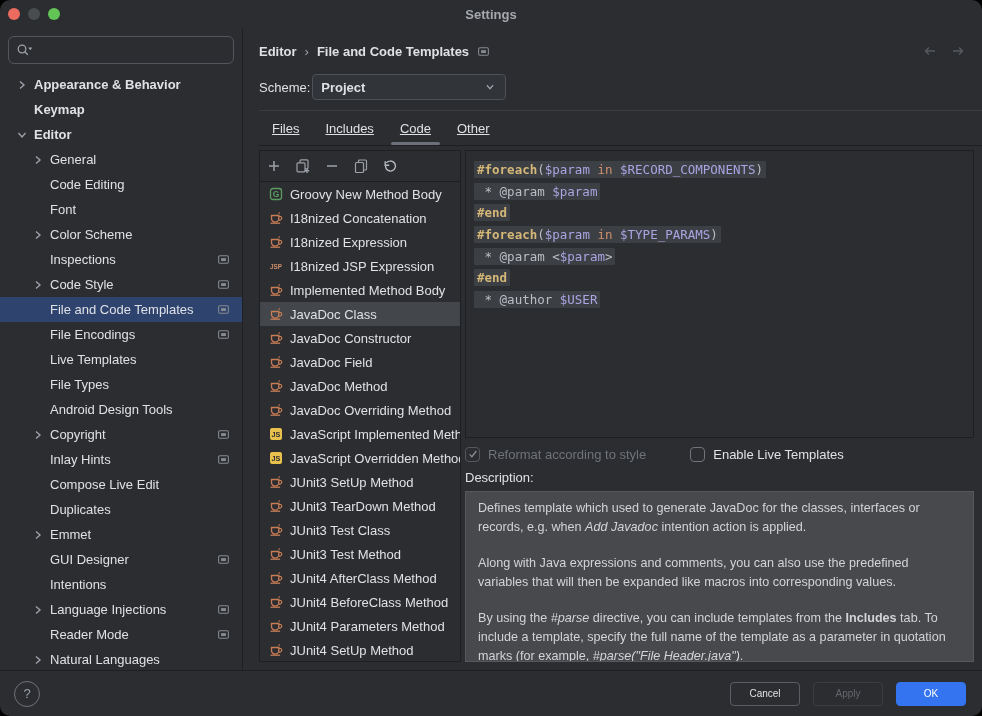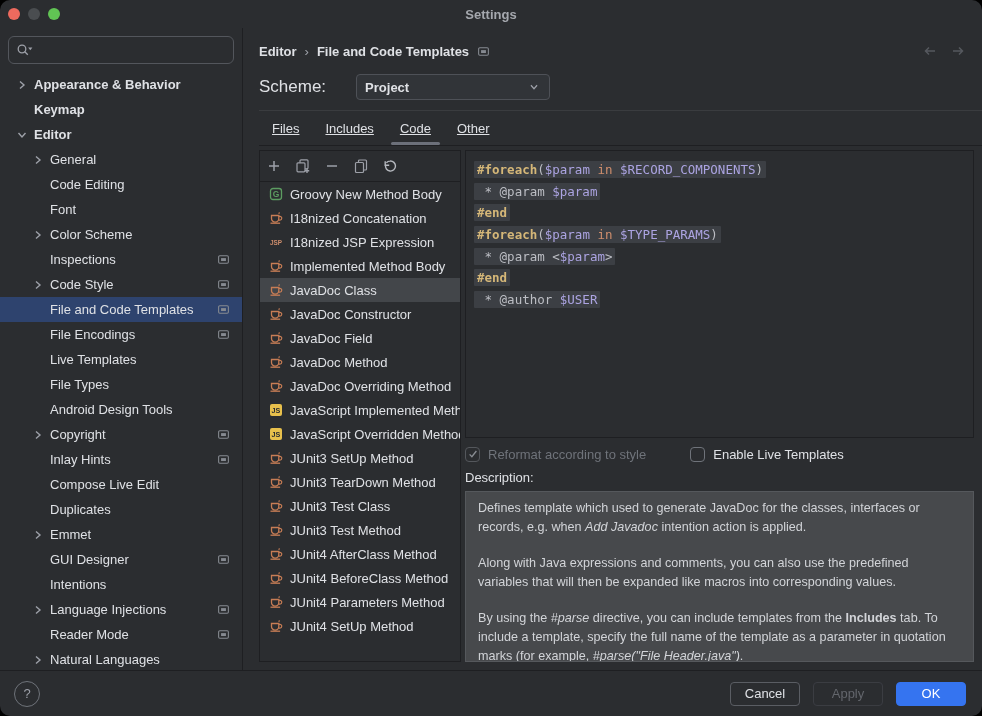--- a/index.html
+++ b/index.html
@@ -29,21 +29,21 @@
   .tree-row.selected{background:#2E436E;}
   
   .main{flex:1;display:flex;flex-direction:column;min-width:0;padding-left:16px;}
   .crumbs-row{margin-top:10px;height:26px;display:flex;align-items:center;}
   .crumbs{display:flex;align-items:center;gap:8px;}
   .crumb{font-size:13px;font-weight:bold;color:#DFE1E5;}
   .crumb-sep{color:#9DA0A8;font-size:13px;}
   .nav-arrows{margin-left:auto;margin-right:16px;display:flex;gap:12px;}
   .nav-arrows svg{width:16px;height:16px;display:block;}
   .scheme-row{margin-top:10px;height:26px;display:flex;align-items:center;}
-  .scheme-label{font-size:17px;margin-right:30px;}
+  .scheme-label{font-size:13px;margin-right:2px;}
   .select{width:176px;height:24px;border:1px solid #4E5157;border-radius:4px;background:#313438;display:flex;align-items:center;padding:0 8px;font-size:13px;font-weight:bold;cursor:default;}
   .sel-chev{margin-left:auto;}
   .sel-chev svg{width:14px;height:14px;display:block;}
   .hsep{margin-top:10px;height:1px;background:#3A3C3F;margin-right:0;}
   .tabs{height:34px;display:flex;align-items:stretch;border-bottom:1px solid #1E1F22;padding-left:0;}
   .tab{position:relative;display:flex;align-items:center;padding:0 13px;font-size:13px;color:#DFE1E5;cursor:default;text-decoration:underline;}
   .tab.selected::after{content:"";position:absolute;left:4px;right:4px;bottom:0;height:3px;border-radius:2px;background:#6C707A;}
   .content{flex:1;display:flex;margin-top:4px;margin-bottom:8px;margin-right:8px;min-height:0;}
   
   .tpl-panel{width:200px;flex:0 0 200px;border:1px solid #1E1F22;display:flex;flex-direction:column;overflow:hidden;}
@@ -72,21 +72,21 @@
   .opt.disabled .cb{border-color:#54575C;}
   .cb svg{width:12px;height:12px;display:block;}
   .desc-label{margin-top:6px;font-size:13px;height:16px;}
   .desc-panel{margin-top:5px;flex:1;background:#47494C;border:1px solid #55585C;padding:7px 12px;overflow:hidden;
     font-size:12.6px;line-height:18.6px;color:#D2D4D8;}
   .desc-p{margin:0 0 18px 0;}
   
   .footer{height:45px;flex:0 0 45px;border-top:1px solid #1E1F22;display:flex;align-items:center;}
   .help{width:24px;height:24px;margin-left:14px;border:1px solid #6F737A;border-radius:50%;display:flex;align-items:center;justify-content:center;color:#9DA0A8;font-size:13px;cursor:default;}
   .footer-btns{margin-left:auto;margin-right:16px;display:flex;gap:13px;}
-  .btn{min-width:70px;height:24px;border-radius:4px;font-size:13px;display:flex;align-items:center;justify-content:center;
+  .btn{min-width:70px;height:24px;border-radius:4px;font-size:10px;display:flex;align-items:center;justify-content:center;
     font-family:"Liberation Sans",sans-serif;cursor:default;box-sizing:border-box;padding:8px 12px;}
   .btn.cancel{border:1px solid #5A5D63;color:#DFE1E5;background:transparent;}
   .btn.apply{border:1px solid #3B3D42;color:#63666C;background:transparent;}
   .btn.ok{background:#3574F0;border:1px solid #3574F0;color:#FFFFFF;}
 </style>
 </head>
 <body>
 
 <div class="window">
 
@@ -422,20 +422,31 @@
                     <path d="M10.8 6.4h1.1a1.85 1.85 0 0 1 0 3.7h-1.2" stroke="#C77D55" fill="none" stroke-width="1.2"></path>
                     <path d="M2.5 13.2h9.6" stroke="#C77D55" stroke-width="1.3"></path>
                     <path d="M10.6 3.6l1-1.1" stroke="#C77D55" stroke-width="1.2"></path>
                   </svg>
                 </span>
                 <span class="tpl-label">I18nized Concatenation</span>
               </div>
               <div class="tpl-row">
                 <span class="tpl-icon">
                   <svg viewBox="0 0 16 16">
+                    <path d="M3.5 5.5h7.3v3a3.65 3.65 0 0 1-7.3 0z" stroke="#C77D55" fill="none" stroke-width="1.3"></path>
+                    <path d="M10.8 6.4h1.1a1.85 1.85 0 0 1 0 3.7h-1.2" stroke="#C77D55" fill="none" stroke-width="1.2"></path>
+                    <path d="M2.5 13.2h9.6" stroke="#C77D55" stroke-width="1.3"></path>
+                    <path d="M10.6 3.6l1-1.1" stroke="#C77D55" stroke-width="1.2"></path>
+                  </svg>
+                </span>
+                <span class="tpl-label">I18nized Expression</span>
+              </div>
+              <div class="tpl-row">
+                <span class="tpl-icon">
+                  <svg viewBox="0 0 16 16">
                     <text x="8" y="10.8" text-anchor="middle" font-size="6.4" font-weight="bold" fill="#CF8E6D" font-family="Liberation Sans,sans-serif">JSP</text>
                   </svg>
                 </span>
                 <span class="tpl-label">I18nized JSP Expression</span>
               </div>
               <div class="tpl-row">
                 <span class="tpl-icon">
                   <svg viewBox="0 0 16 16">
                     <path d="M3.5 5.5h7.3v3a3.65 3.65 0 0 1-7.3 0z" stroke="#C77D55" fill="none" stroke-width="1.3"></path>
                     <path d="M10.8 6.4h1.1a1.85 1.85 0 0 1 0 3.7h-1.2" stroke="#C77D55" fill="none" stroke-width="1.2"></path>

